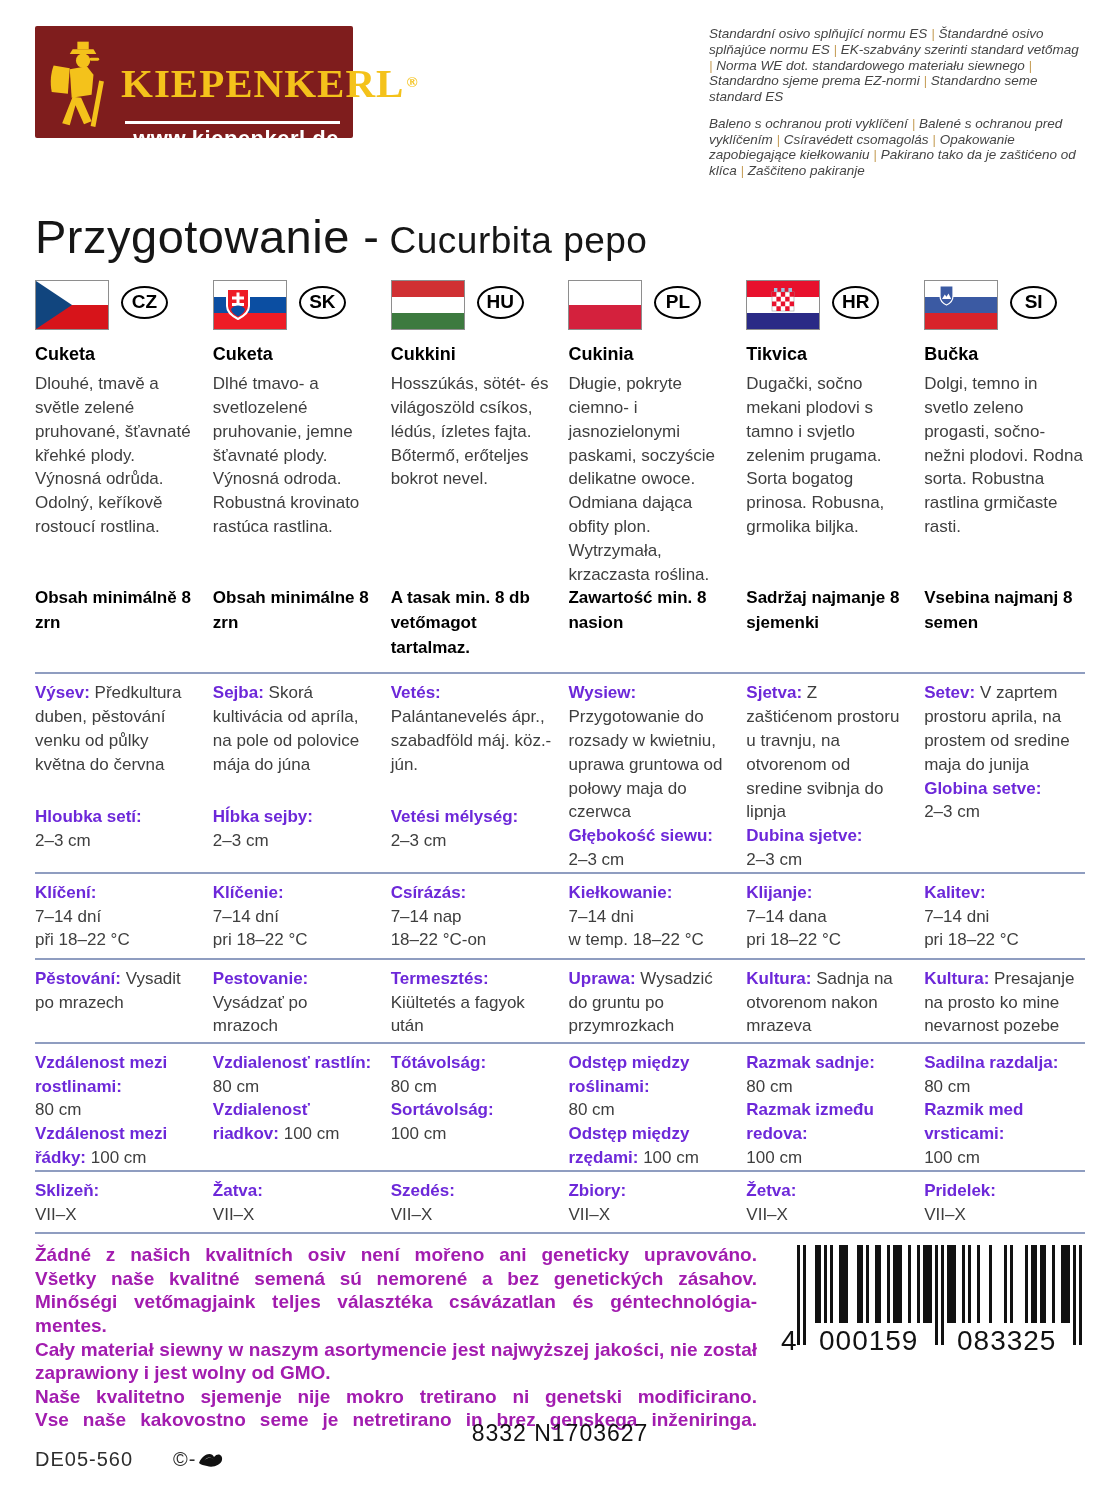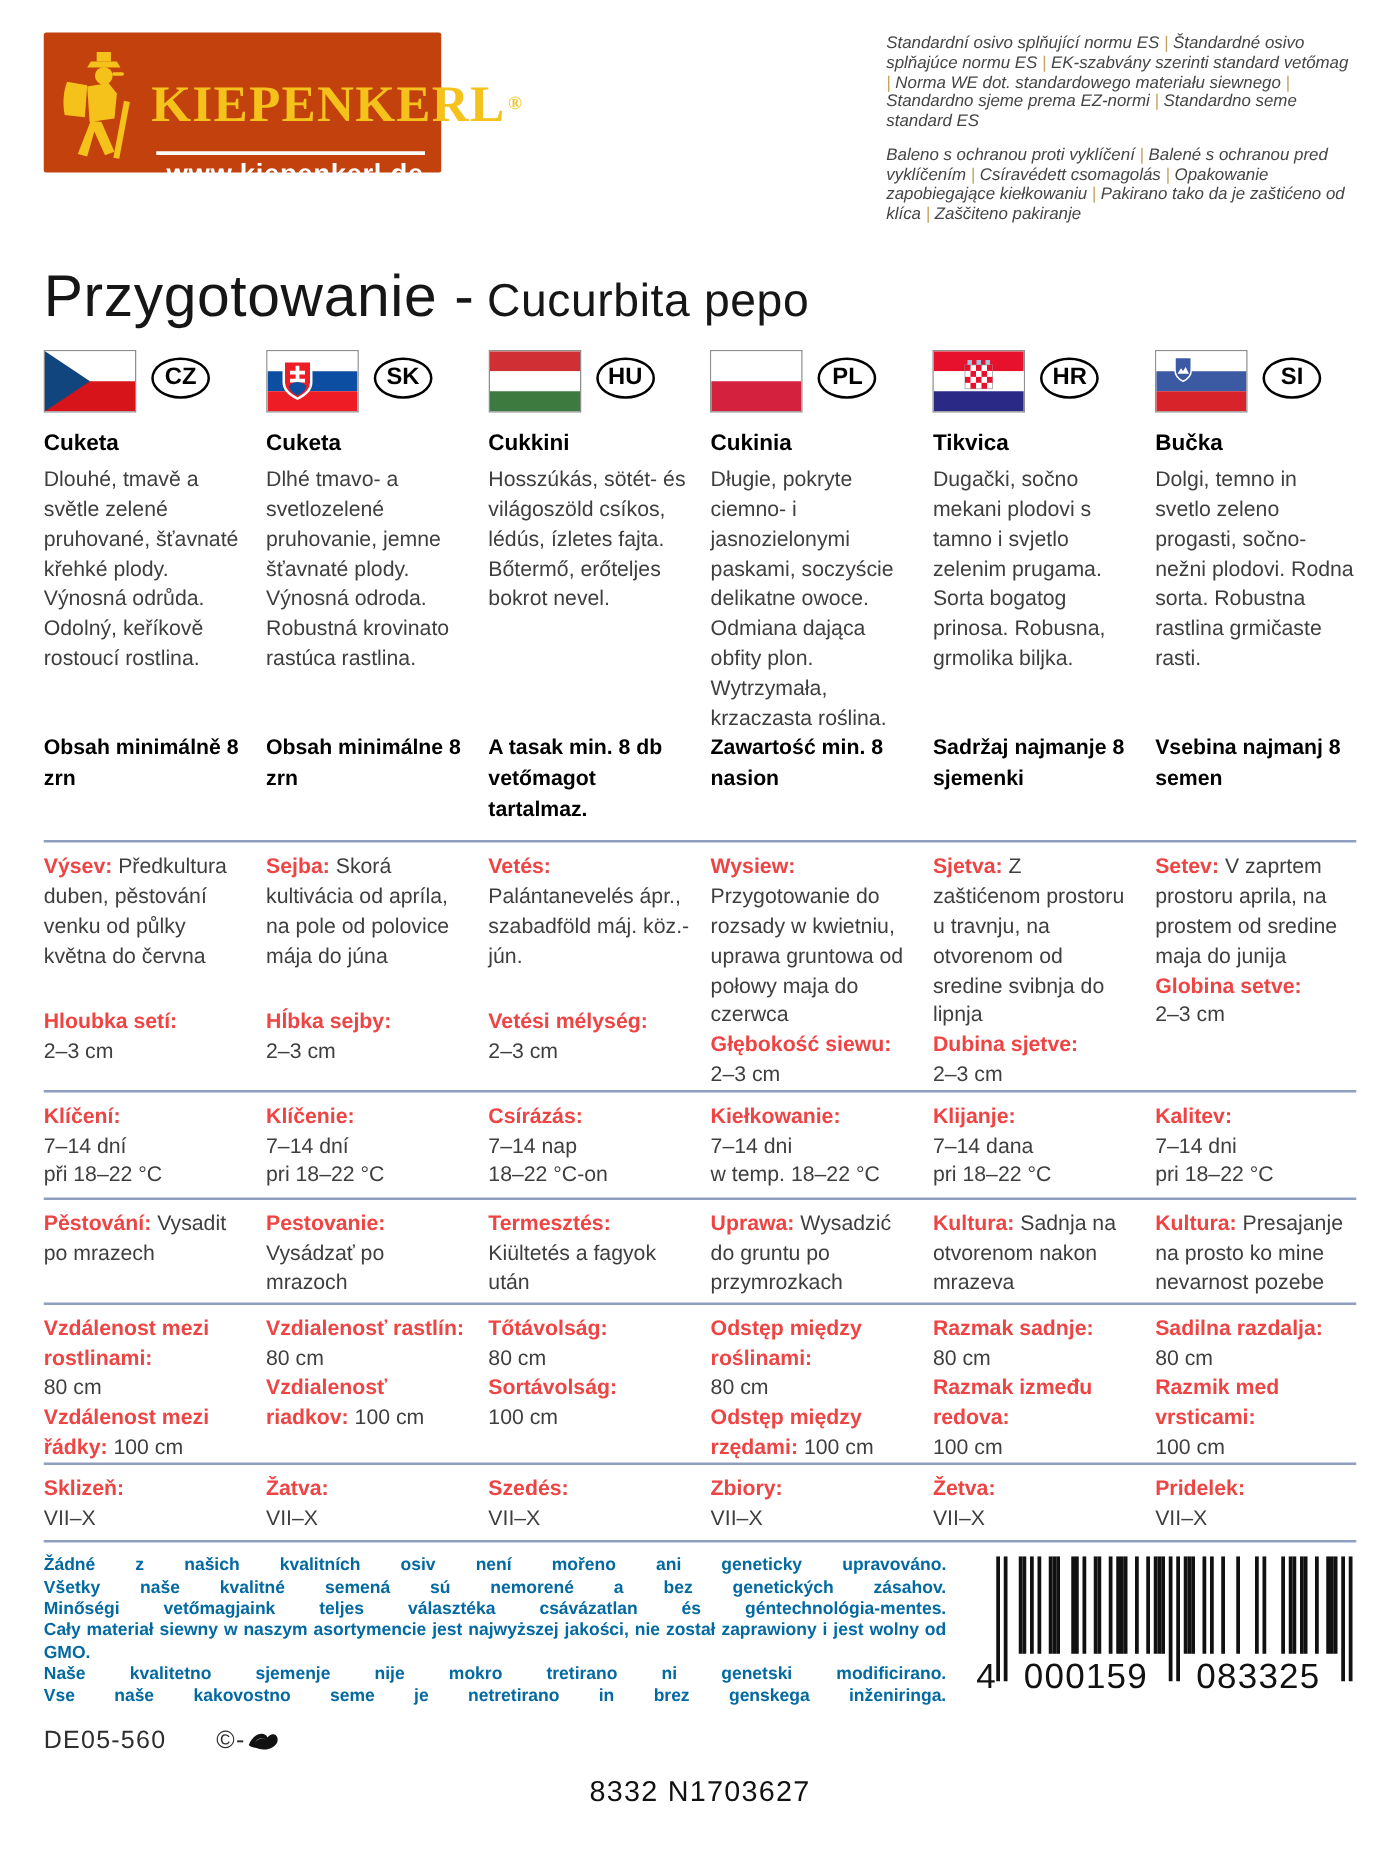--- a/index.html
+++ b/index.html
@@ -2,41 +2,41 @@
 <html><head>
 <meta charset="utf-8">
 <style>
   html,body{margin:0;padding:0;}
   body{width:1120px;height:1500px;background:#fff;font-family:"Liberation Sans",sans-serif;}
   *{box-sizing:border-box;}
   .sheet{position:relative;width:1120px;height:1500px;overflow:hidden;padding:26px 35px 0;background:#fff;}
 
   
   .header{display:flex;justify-content:space-between;align-items:flex-start;}
-  .logo{width:318px;height:112px;background:#c2410c;position:relative;border-radius:2px;}
+  .logo{width:318px;height:112px;background:#7f1d1d;position:relative;border-radius:2px;}
   .man{position:absolute;left:12px;top:12px;width:74px;height:106px;}
   .man svg{width:100%;height:100%;display:block;}
   .brand{position:absolute;left:86px;top:33px;font-family:"Liberation Serif",serif;font-weight:700;
          font-size:41px;color:#f4c21b;letter-spacing:1px;white-space:nowrap;}
   .reg{font-size:15px;vertical-align:10px;margin-left:2px;}
   .logo-rule{position:absolute;left:90px;right:13px;top:95px;height:3px;background:#fff;}
   .site{position:absolute;right:14px;top:100px;color:#fff;font-weight:700;font-size:22px;letter-spacing:.5px;}
   .reg-text{width:376px;font-style:italic;font-size:13.5px;line-height:1.17;color:#454545;}
   .reg-text p{margin:0;}
   .reg-text p + p{margin-top:11px;}
   .reg-text .sep{color:#c8a25f;}
 
   
   .title{margin:30px 0 0;font-weight:400;font-size:47px;color:#161616;letter-spacing:.5px;}
   .tlatin{font-size:37px;margin-left:10px;}
 
   
   .grid{display:grid;grid-template-columns:repeat(6,1fr);column-gap:17px;}
   .cell{font-size:17px;line-height:1.4;color:#3e3e3e;}
-  .lbl{font-weight:700;color:#ef4444;}
+  .lbl{font-weight:700;color:#6d28d9;}
   .flags{margin-top:16px;height:58px;}
   .flag-cell{display:flex;gap:12px;align-items:flex-start;}
   .flag{display:block;width:72px;height:48px;border:1px solid #8e8e8e;box-sizing:content-box;}
   .flag svg{display:block;width:100%;height:100%;}
   .badge{margin-top:6px;width:47px;height:33px;border:2.5px solid #000;border-radius:50%;
          display:flex;align-items:center;justify-content:center;font-weight:700;font-size:19px;color:#000;}
   .names{min-height:232px;margin-top:4px;}
   .vname{font-size:18px;font-weight:700;color:#000;margin:0 0 5px;}
   .desc{margin:0;}
   .content-row{min-height:86px;}
@@ -45,21 +45,21 @@
   #row-sow{min-height:178px;}
   .sow-text{min-height:124px;}
   .sow-text.attached{min-height:0;}
   #row-germ{min-height:86px;}
   #row-cult{min-height:84px;}
   #row-space{min-height:128px;}
   #row-harv{min-height:62px;border-bottom:2px solid #8f9dc0;padding-bottom:6px;}
 
   
   .bottom{display:flex;margin-top:9px;}
-  .quality{width:722px;color:#0369a1;font-weight:700;font-size:14px;line-height:1.24;}
+  .quality{width:722px;color:#a21caf;font-weight:700;font-size:19px;line-height:1.24;}
   .q{margin:0;text-align:justify;}
   .q.fj{text-align-last:justify;}
   .barcode-wrap{margin-left:auto;margin-right:-12px;position:relative;width:312px;height:116px;margin-top:2px;}
   #barcode-svg{position:absolute;left:0;top:0;}
   #barcode-svg rect{fill:#111;}
   .bar-digits{position:absolute;left:0;top:80px;width:100%;height:34px;font-size:28px;color:#111;}
   .bar-digits span{position:absolute;letter-spacing:1px;white-space:nowrap;}
   .bd1{left:-4px;}
   .bd2{left:34px;}
   .bd3{left:172px;}

